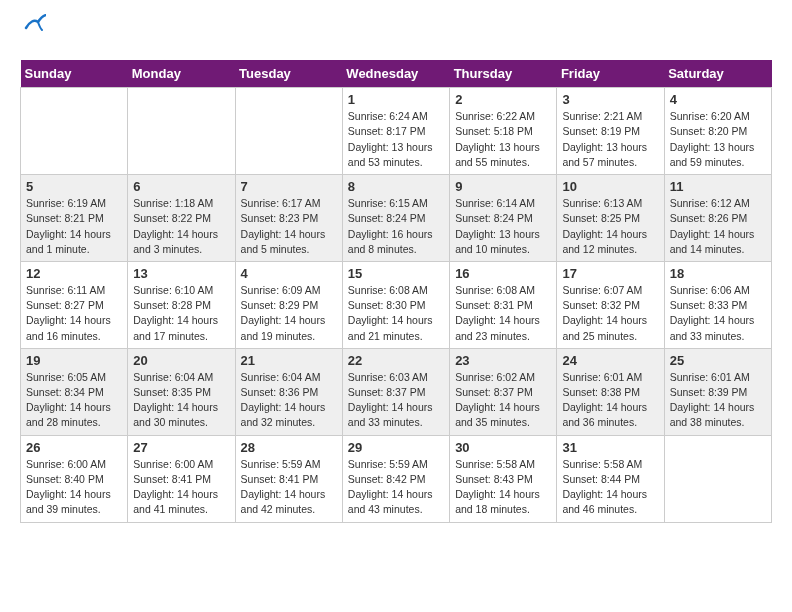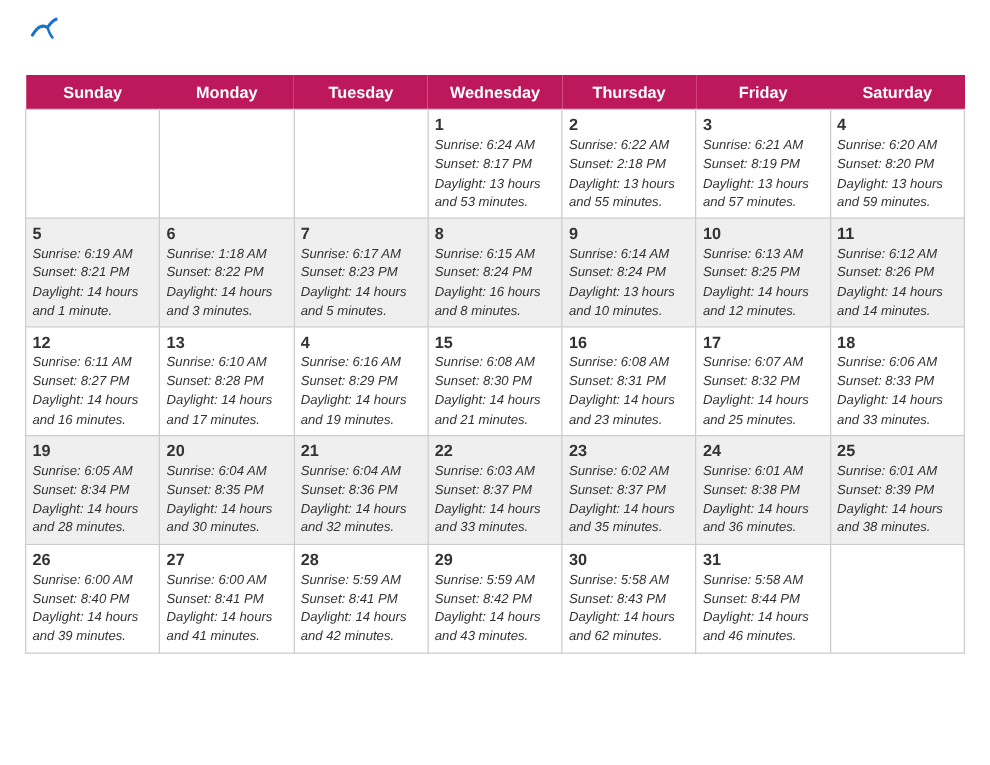--- a/index.html
+++ b/index.html
@@ -39,44 +39,43 @@
     .location {
       font-size: 16px;
       color: #555;
     }
     table {
       width: 100%;
       border-collapse: collapse;
       table-layout: fixed;
     }
     th {
-      background-color: #be185d;
+      background-color: #701a75;
       color: #fff;
       font-size: 13px;
       font-weight: bold;
       padding: 6px 4px;
-      text-align: center;
+      text-align: left;
     }
     td {
       border: 1px solid #ccc;
       vertical-align: top;
       padding: 4px 5px;
       font-size: 10.5px;
       color: #333;
       height: 85px;
     }
     .day-num {
       font-size: 13px;
       font-weight: bold;
       display: block;
       margin-bottom: 2px;
     }
     .day-info {
       line-height: 1.45;
-      font-style: italic;
     }
     tr:nth-child(even) td { background-color: #f7f7f7; }
     tr:nth-child(odd) td { background-color: #fff; }
     
     tbody tr:nth-child(odd) td { background-color: #fff; }
     tbody tr:nth-child(even) td { background-color: #efefef; }
     .empty { background-color: #fff !important; }
   </style>
 </head>
 <body>
@@ -121,28 +120,28 @@
           <div class="day-info">
             <div>Sunrise: 6:24 AM</div>
             <div>Sunset: 8:17 PM</div>
             <div>Daylight: 13 hours and 53 minutes.</div>
           </div>
         </td>
         <td>
           <span class="day-num">2</span>
           <div class="day-info">
             <div>Sunrise: 6:22 AM</div>
-            <div>Sunset: 2:18 PM</div>
+            <div>Sunset: 5:18 PM</div>
             <div>Daylight: 13 hours and 55 minutes.</div>
           </div>
         </td>
         <td>
           <span class="day-num">3</span>
           <div class="day-info">
-            <div>Sunrise: 6:21 AM</div>
+            <div>Sunrise: 2:21 AM</div>
             <div>Sunset: 8:19 PM</div>
             <div>Daylight: 13 hours and 57 minutes.</div>
           </div>
         </td>
         <td>
           <span class="day-num">4</span>
           <div class="day-info">
             <div>Sunrise: 6:20 AM</div>
             <div>Sunset: 8:20 PM</div>
             <div>Daylight: 13 hours and 59 minutes.</div>
@@ -220,21 +219,21 @@
           <span class="day-num">13</span>
           <div class="day-info">
             <div>Sunrise: 6:10 AM</div>
             <div>Sunset: 8:28 PM</div>
             <div>Daylight: 14 hours and 17 minutes.</div>
           </div>
         </td>
         <td>
           <span class="day-num">4</span>
           <div class="day-info">
-            <div>Sunrise: 6:16 AM</div>
+            <div>Sunrise: 6:09 AM</div>
             <div>Sunset: 8:29 PM</div>
             <div>Daylight: 14 hours and 19 minutes.</div>
           </div>
         </td>
         <td>
           <span class="day-num">15</span>
           <div class="day-info">
             <div>Sunrise: 6:08 AM</div>
             <div>Sunset: 8:30 PM</div>
             <div>Daylight: 14 hours and 21 minutes.</div>
@@ -354,21 +353,21 @@
             <div>Sunrise: 5:59 AM</div>
             <div>Sunset: 8:42 PM</div>
             <div>Daylight: 14 hours and 43 minutes.</div>
           </div>
         </td>
         <td>
           <span class="day-num">30</span>
           <div class="day-info">
             <div>Sunrise: 5:58 AM</div>
             <div>Sunset: 8:43 PM</div>
-            <div>Daylight: 14 hours and 62 minutes.</div>
+            <div>Daylight: 14 hours and 18 minutes.</div>
           </div>
         </td>
         <td>
           <span class="day-num">31</span>
           <div class="day-info">
             <div>Sunrise: 5:58 AM</div>
             <div>Sunset: 8:44 PM</div>
             <div>Daylight: 14 hours and 46 minutes.</div>
           </div>
         </td>

